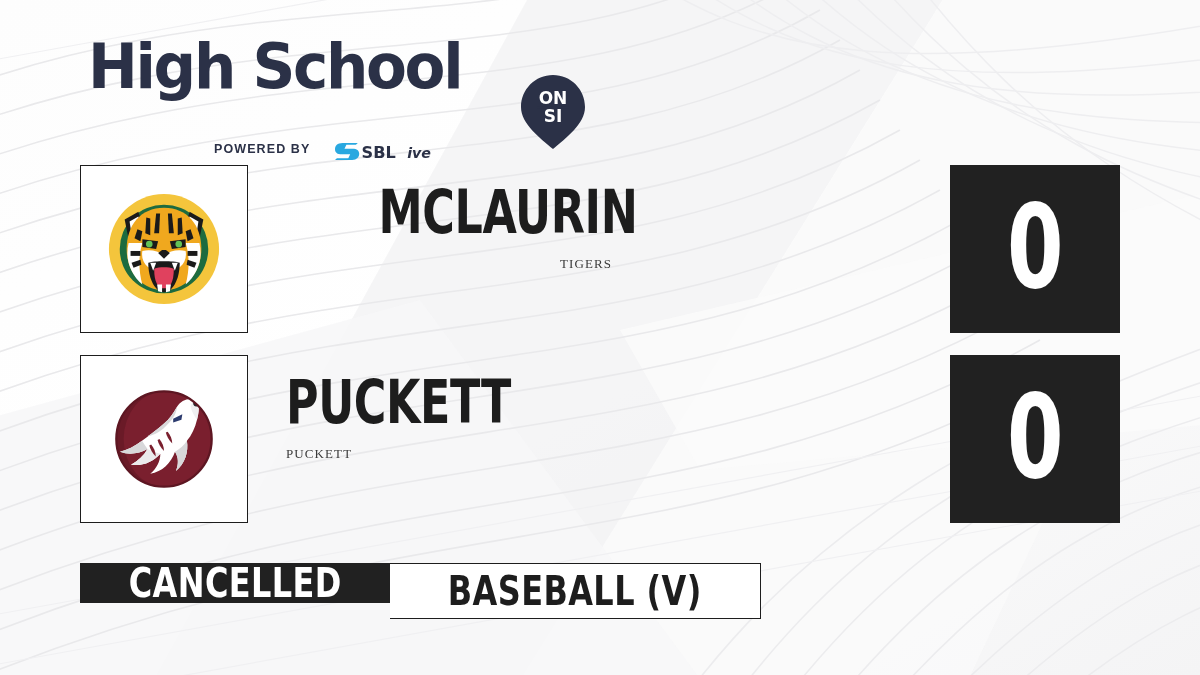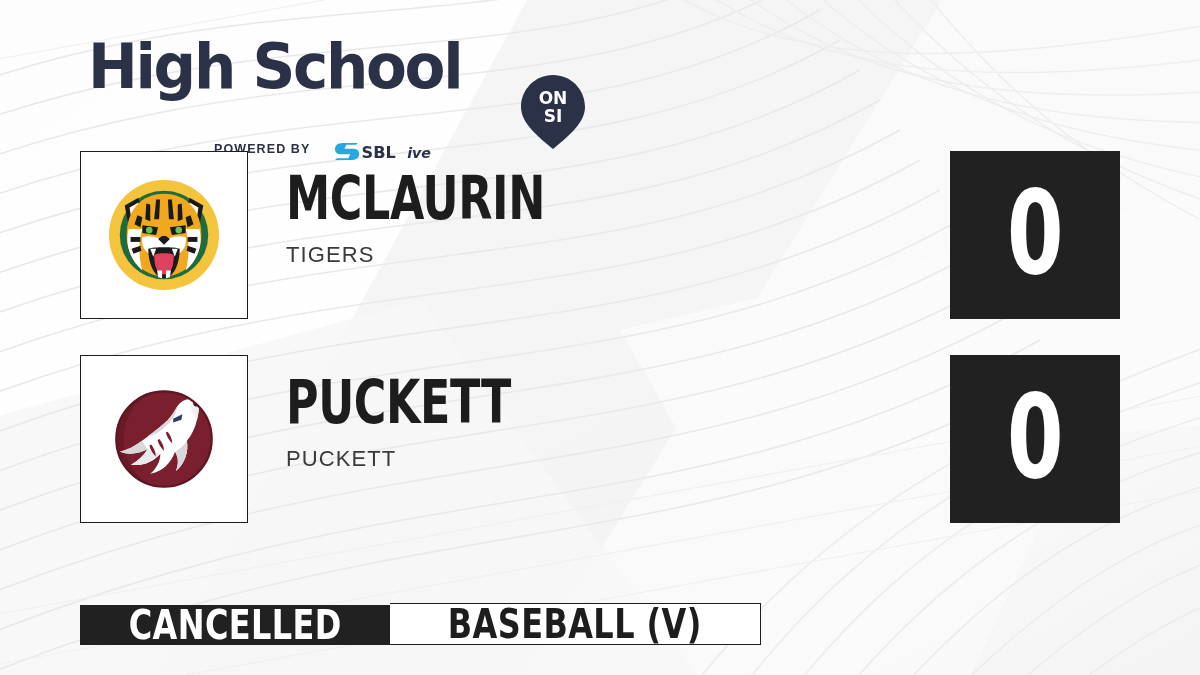--- a/index.html
+++ b/index.html
@@ -35,21 +35,21 @@
   }
   .powered-text{
     font-family:"Liberation Sans", sans-serif;
     font-weight:700;font-size:12.5px;letter-spacing:1.1px;
     color:#2b3147;
   }
   .sblive{height:19px;display:block;}
 
   
   .team-row{position:absolute;left:0;width:1200px;height:170px;}
-  .row-1{top:151px;}
+  .row-1{top:165px;text-align:center;}
   .row-2{top:355px;}
 
   .logo-box{
     position:absolute;left:80px;top:0;
     width:168px;height:168px;
     background:#ffffff;
     border:1px solid #1d1d1d;
     box-sizing:border-box;
     display:flex;align-items:center;justify-content:center;
   }
@@ -61,22 +61,22 @@
     font-weight:700;
     font-size:60px;
     line-height:0.98;
     letter-spacing:-0.5px;
     color:#1d1d1d;
     transform:scaleX(0.74);
     transform-origin:left center;
     white-space:nowrap;
   }
   .team-mascot{
-    font-family:Liberation Sans, sans-serif;
-    font-size:22px;
+    font-family:Liberation Serif, serif;
+    font-size:13px;
     letter-spacing:1.1px;
     color:#3a3a3a;
     margin-top:14px;
     white-space:nowrap;
   }
 
   .score-box{
     position:absolute;left:950px;top:0;
     width:170px;height:168px;
     background:#212121;
@@ -89,41 +89,41 @@
     line-height:1;
     color:#ffffff;
     transform:scaleX(0.70);
     transform-origin:center center;
     margin-top:-4px;
   }
 
   
   .status-bar{
     position:absolute;left:80px;top:563px;
-    height:82px;display:flex;align-items:flex-end;
+    height:82px;display:flex;align-items:flex-start;
   }
   .status-chip{
     background:#212121;
     display:flex;align-items:center;justify-content:center;
     padding:0 22px;min-width:253px;box-sizing:border-box;
   }
   .status-chip-text{
     font-family:"DejaVu Sans", sans-serif;
     font-weight:700;font-size:40px;line-height:1;
     color:#ffffff;letter-spacing:0.5px;
     transform:scaleX(0.80);transform-origin:center center;
     white-space:nowrap;
   }
   .sport-chip{
     background:#ffffff;
     border:1px solid #1d1d1d;
     border-left:none;
     box-sizing:border-box;
     display:flex;align-items:center;justify-content:center;
-    padding:0 26px;min-width:319px;
+    padding:7px 26px;min-width:319px;
   }
   .sport-chip-text{
     font-family:"DejaVu Sans", sans-serif;
     font-weight:700;font-size:40px;line-height:1;
     color:#1d1d1d;letter-spacing:0.5px;
     transform:scaleX(0.80);transform-origin:center center;
     white-space:nowrap;
   }
 </style>
 </head>

